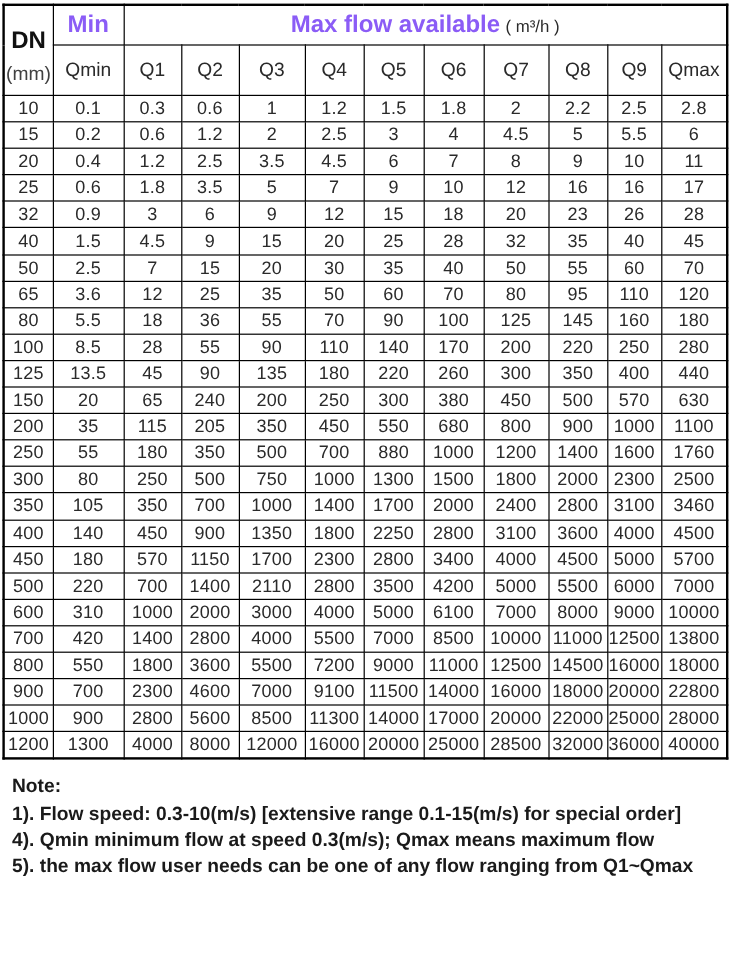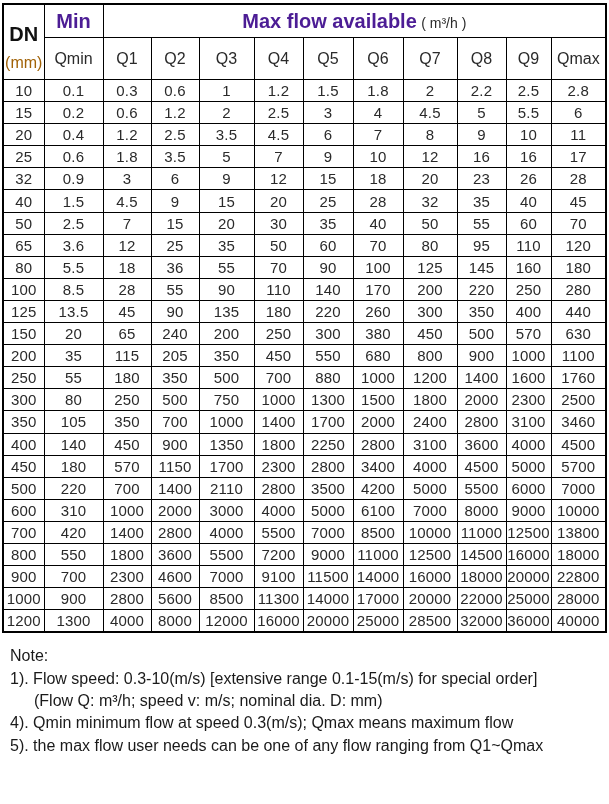--- a/index.html
+++ b/index.html
@@ -31,46 +31,47 @@
     overflow: hidden;
     font-weight: normal;
     color: #2a2a2a;
   }
   table.flow-table {
     border: 2px solid #000000;
   }
   .h-big {
     font-size: 20px;
     font-weight: bold;
-    color: #4c1d95;
+    color: #8b5cf6;
   }
   .h-unit {
     font-size: 14px;
     font-weight: normal;
     color: #2a2a2a;
   }
   th.dn-cell { height: 74px; }
   .dn-top { font-size: 20px; font-weight: bold; margin-top: 10px; color: #111111; }
-  .dn-bottom { font-size: 16px; font-weight: normal; margin-top: 8px; color: #a16207; }
+  .dn-bottom { font-size: 16px; font-weight: normal; margin-top: 8px; color: #404040; }
   tr.head-row-1 th { height: 32px; }
   tr.head-row-2 th { height: 41px; font-size: 16px; margin-left: 40px; }
   tbody td {
     height: 21.1px;
     font-size: 15px;
     letter-spacing: 0.2px;
   }
   .notes {
     margin-top: 12px;
     padding-left: 8px;
     font-size: 16px;
     color: #1a1a1a;
   }
   .notes .note-line {
     line-height: 22.3px;
     white-space: nowrap;
+    font-weight: bold;
   }
   .notes .note-line.indent {
     padding-left: 24px;
   }
 </style>
 </head>
 <body>
 
 <div class="page">
 
@@ -468,19 +469,18 @@
           <td>36000</td>
           <td>40000</td>
         </tr>
       </tbody>
   </table>
 
   <div class="notes">
     <div class="note-line">Note:</div>
     <div id="notes-lines">
         <div class="note-line">1). Flow speed: 0.3-10(m/s) [extensive range 0.1-15(m/s) for special order]</div>
-        <div class="note-line indent">(Flow Q: m³/h; speed v: m/s; nominal dia. D: mm)</div>
         <div class="note-line">4). Qmin minimum flow at speed 0.3(m/s); Qmax means maximum flow</div>
         <div class="note-line">5). the max flow user needs can be one of any flow ranging from Q1~Qmax</div>
       </div>
   </div>
 
 </div>
 
 </body></html>

